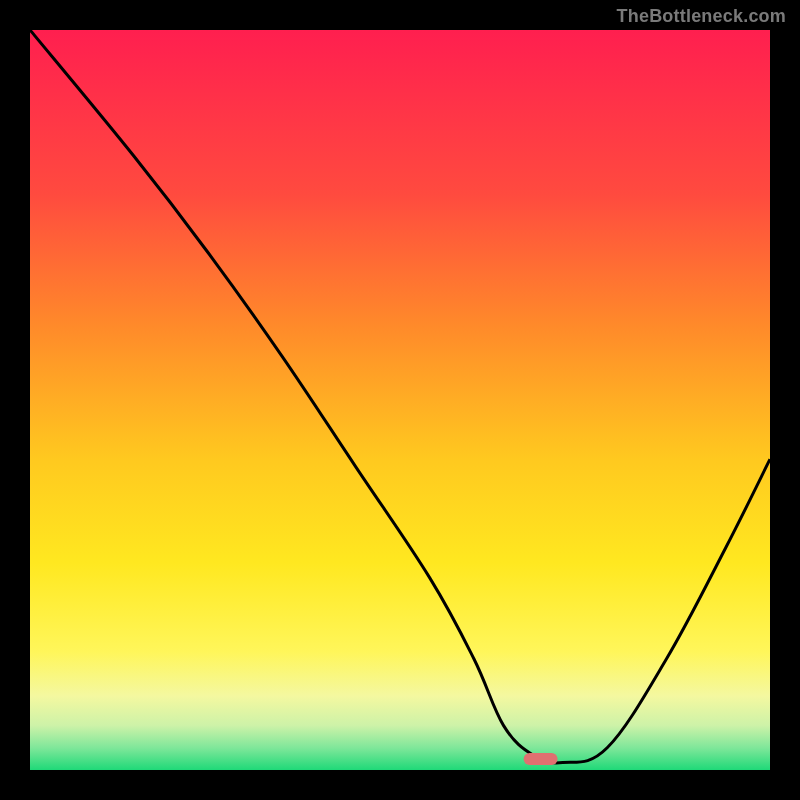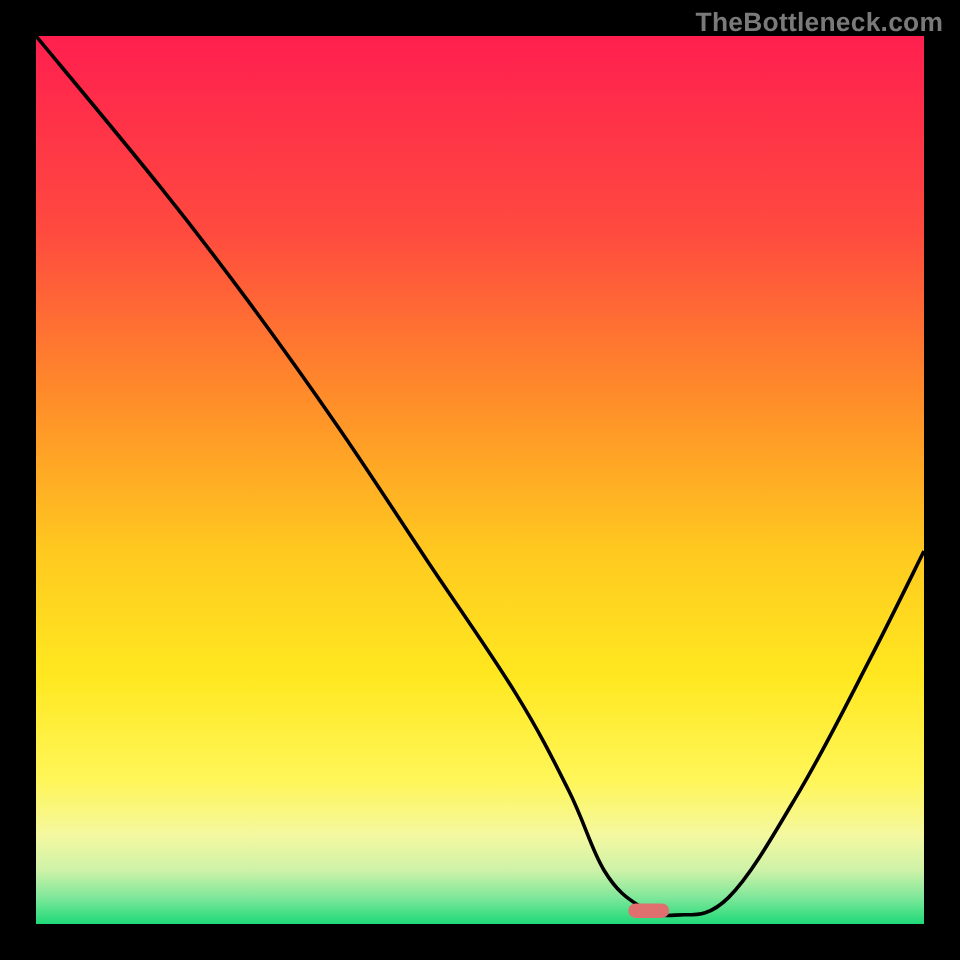--- a/index.html
+++ b/index.html
@@ -14,21 +14,21 @@
     position: relative;
     width: 800px;
     height: 800px;
   }
   .watermark {
     position: absolute;
     top: 6px;
     right: 14px;
     color: #7a7a7a;
     font-family: Arial, Helvetica, sans-serif;
-    font-size: 22px;
+    font-size: 18px;
     font-weight: bold;
     letter-spacing: 0.2px;
     z-index: 10;
     margin-left: 37px;
   }
   svg.plot {
     position: absolute;
     left: 30px;
     top: 30px;
     width: 740px;

